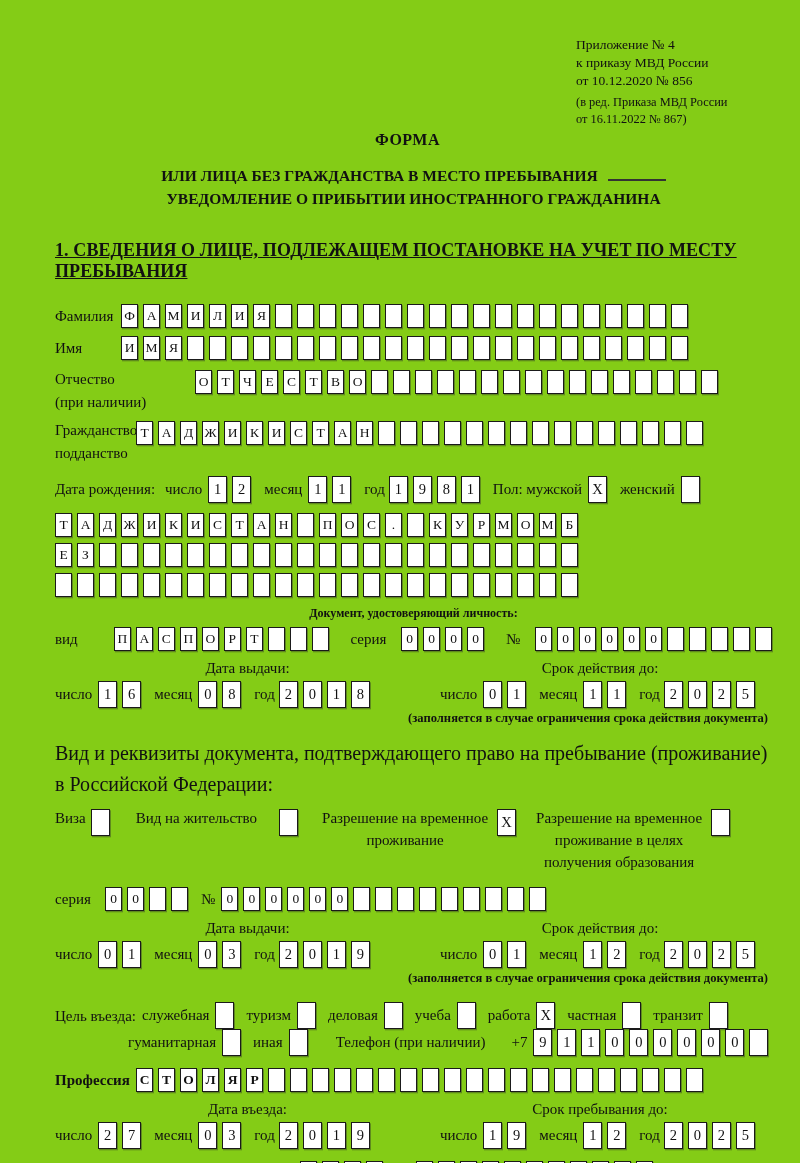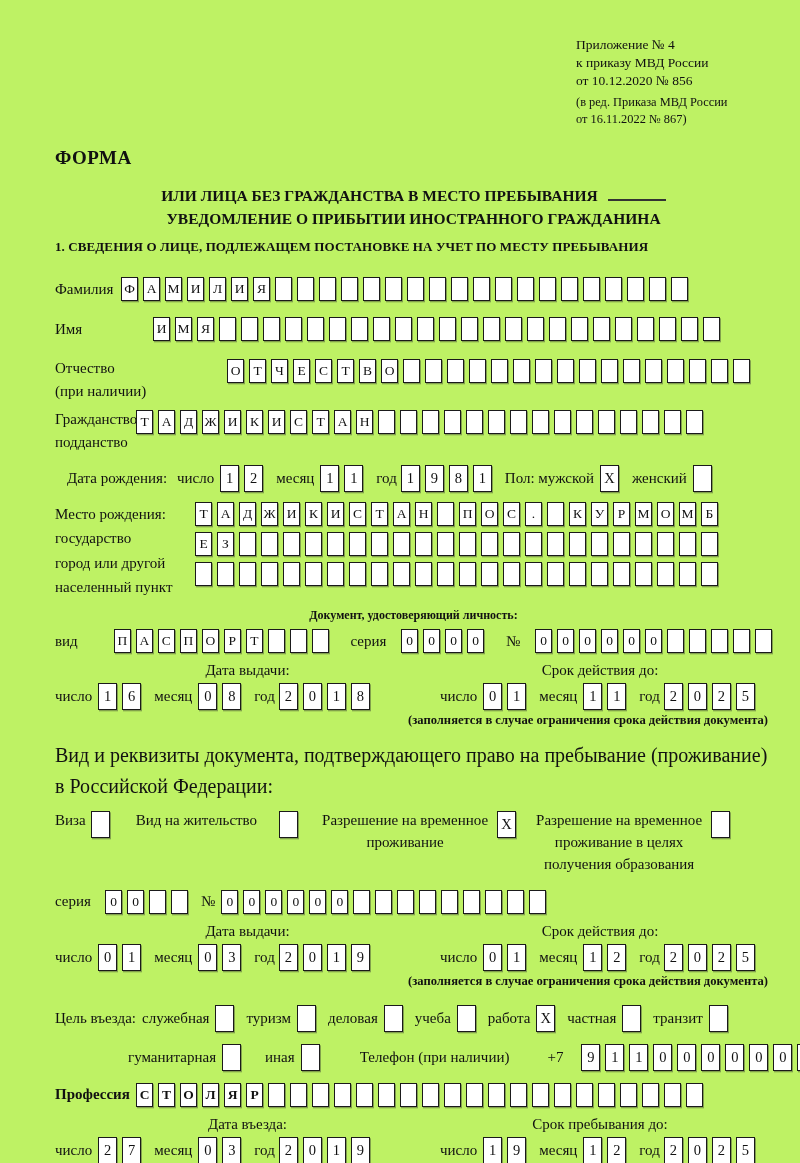--- a/index.html
+++ b/index.html
@@ -1,46 +1,46 @@
 <!DOCTYPE html>
 <html><head>
 <meta charset="utf-8">
 <style>
   * { margin:0; padding:0; box-sizing:border-box; }
   html,body { background:#fff; }
   body { width:800px; font-family:"Liberation Serif", serif; color:#111; }
-  .page { width:800px; height:1163px; padding:36px 28px 0 55px; overflow:hidden; background:#bef264; position:relative; }
+  .page { width:800px; height:1163px; padding:36px 28px 0 55px; overflow:hidden; background:#84cc16; position:relative; }
 
   
   .hdr { margin-left:auto; width:196px; font-size:13.5px; line-height:1.32; }
   .hdr .sub { font-size:12.4px; margin-top:5px; }
-  .forma { text-align:left; padding-right:12px; margin-top:20px; font-weight:bold; font-size:19px; letter-spacing:.5px; }
+  .forma { text-align:center; padding-right:12px; margin-top:4px; font-weight:bold; font-size:16px; letter-spacing:.5px; }
 
   .title { text-align:center; font-weight:bold; font-size:15.5px; line-height:1.45; margin-top:16px; }
   .blank { display:inline-block; width:58px; border-bottom:2.2px solid #333; height:12px; margin-left:10px; }
-  .sect { font-weight:bold; font-size:13px; margin-top:9px; letter-spacing:.1px; }
+  .sect { font-weight:bold; font-size:18px; margin-top:30px; letter-spacing:.1px;text-decoration:underline; }
 
   
   .frow { display:flex; align-items:center; font-size:15px; }
   .frow.top { align-items:flex-start; }
   .lbl { flex:none; line-height:1.5; }
   .w65 { width:66px; } .w80 { width:81px; } .w140 { width:140px; } .w50 { width:50px; } .w160 { width:163px; }
   .dlbl { flex:none; margin:0 6px 0 13px; }
   .dlbl.first { margin-left:0; }
   .tight { margin-right:4px; }
 
   .cells { display:inline-flex; gap:5px; flex:none; }
   .cell {
     width:17px; height:24px; flex:none; background:#fff;
     border:1.6px solid #1a1a1a; box-shadow:1px 1.3px 0 rgba(40,40,40,.4);
     display:inline-flex; align-items:center; justify-content:center;
     font-size:13.5px; font-family:"Liberation Serif", serif;
   }
   .big .cell { width:19px; height:27px; font-size:14.5px; }
-  .rowgap { margin-top:16px;gap:32px; }
+  .rowgap { margin-top:8px; }
 
   .stack3 { display:flex; flex-direction:column; gap:6px; }
 
   .center-b { text-align:center; font-weight:bold; font-size:12px; margin-top:9px; }
 
   .dhead { display:flex; font-size:15px; margin-top:9px; }
   .dhead .l { width:385px; text-align:center; }
   .dhead .r { width:320px; text-align:center; }
   .drow { display:flex; align-items:center; font-size:15px; margin-top:4px; }
   .dgrp { display:inline-flex; align-items:center; }
@@ -208,21 +208,21 @@
         <span class="cell"></span>
         <span class="cell"></span>
         <span class="cell"></span>
         <span class="cell"></span>
         <span class="cell"></span>
         <span class="cell"></span>
         <span class="cell"></span>
       </span>
   </div>
 
-  <div class="frow" style="margin-top:12px;margin-left:12px;">
+  <div class="frow" style="margin-top:12px;">
     <span class="lbl" style="width:110px;">Дата рождения:</span>
     <span class="dlbl first">число</span>
     <span class="cells big">
         <span class="cell">1</span>
         <span class="cell">2</span>
       </span>
     <span class="dlbl">месяц</span>
     <span class="cells big">
         <span class="cell">1</span>
         <span class="cell">1</span>
@@ -238,26 +238,20 @@
     <span class="cells big">
         <span class="cell">X</span>
       </span>
     <span class="dlbl">женский</span>
     <span class="cells big">
         <span class="cell"></span>
       </span>
   </div>
 
   <div class="frow top" style="margin-top:10px;">
-    <span class="lbl w140 glabel">
-      <div>Место рождения:</div>
-      <div>государство</div>
-      <div>город или другой</div>
-      <div>населенный пункт</div>
-    </span>
     <span class="stack3">
       <span class="cells">
           <span class="cell">Т</span>
           <span class="cell">А</span>
           <span class="cell">Д</span>
           <span class="cell">Ж</span>
           <span class="cell">И</span>
           <span class="cell">К</span>
           <span class="cell">И</span>
           <span class="cell">С</span>
@@ -570,21 +564,21 @@
         </span>
     </span>
     <span class="opt">
       <span>транзит</span>
       <span class="cells big">
           <span class="cell"></span>
         </span>
     </span>
   </div>
 
-  <div class="opts" style="margin-top:12px; padding-left:73px;gap:12px;">
+  <div class="opts" style="margin-top:0; padding-left:73px;">
     <span class="opt">
       <span>гуманитарная</span>
       <span class="cells big">
           <span class="cell"></span>
         </span>
     </span>
     <span class="opt">
       <span>иная</span>
       <span class="cells big">
           <span class="cell"></span>

